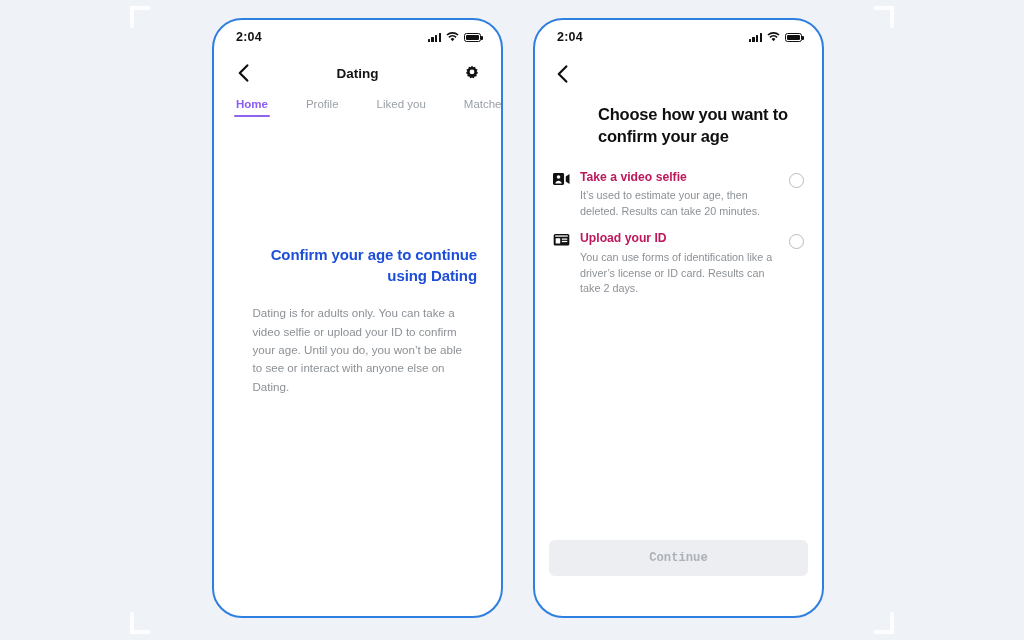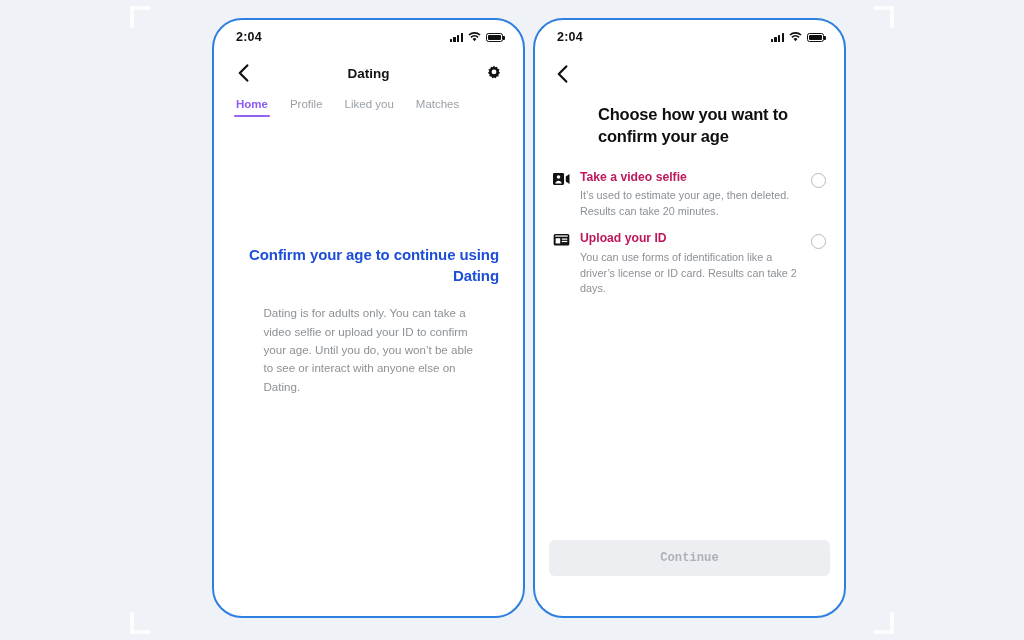--- a/index.html
+++ b/index.html
@@ -24,21 +24,21 @@
   .corner.bl i:nth-child(1){ left:0; bottom:0; width:20px; height:4px; }
   .corner.bl i:nth-child(2){ left:0; bottom:0; width:4px; height:22px; }
   .corner.br { right: 130px; bottom: 6px; }
   .corner.br i:nth-child(1){ right:0; bottom:0; width:20px; height:4px; }
   .corner.br i:nth-child(2){ right:0; bottom:0; width:4px; height:22px; }
 
   
   .phone {
     position: absolute;
     top: 18px;
-    width: 313px; height: 600px;
+    width: 291px; height: 600px;
     background: #ffffff;
     border: 2px solid #2f7fe0;
     border-radius: 30px;
     overflow: hidden;
   }
   .phone-1 { left: 212px; }
   .phone-2 { left: 533px; }
 
   .statusbar {
     height: 34px;
@@ -57,21 +57,21 @@
   .batt::before { content:""; position:absolute; inset:1px; background:#111; border-radius:1px; }
   .batt::after { content:""; position:absolute; right:-3px; top:2.5px; width:1.6px; height:4px; background:#111; border-radius:0 1px 1px 0; }
 
   
   .navbar { height: 38px; display: flex; align-items: center; padding: 0 18px; position: relative; justify-content: flex-end; }
   .chev { width: 22px; height: 22px; display:flex; align-items:center; justify-content:center; cursor:pointer; }
   .nav-title { position: absolute; left: 0; right: 0; text-align: center; font-size: 13.5px; font-weight: 700; color: #141414; }
   .gear { margin-left: auto; width: 22px; height: 22px; display:flex; align-items:center; justify-content:center; cursor:pointer; }
 
   
-  .tabs { display: flex; padding: 6px 20px 0 22px; gap: 22px; }
+  .tabs { display: flex; padding: 6px 20px 0 22px; gap: 38px; }
   .tab { font-size: 11.5px; color: #9aa0a6; padding-bottom: 7px; position: relative; white-space: nowrap; cursor: pointer; }
   .tab.active { color: #8b5cf6; font-weight: 700; }
   .tab.active::after {
     content: ""; position: absolute; left: -2px; right: -2px; bottom: 0;
     height: 2.5px; background: #9063f0; border-radius: 2px;
   }
 
   
   .p1-body { padding: 0 24px; display: flex; flex-direction: column; align-items: center; }
   .p1-headline {

